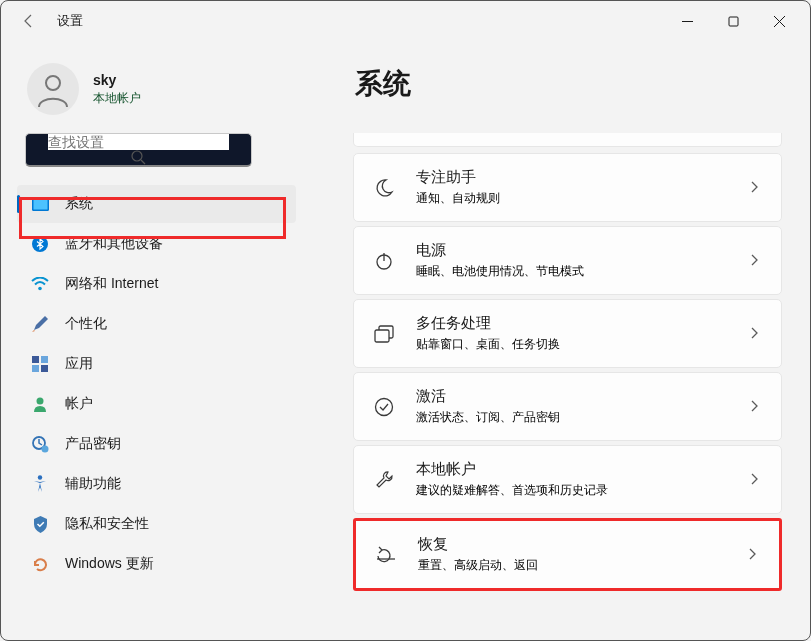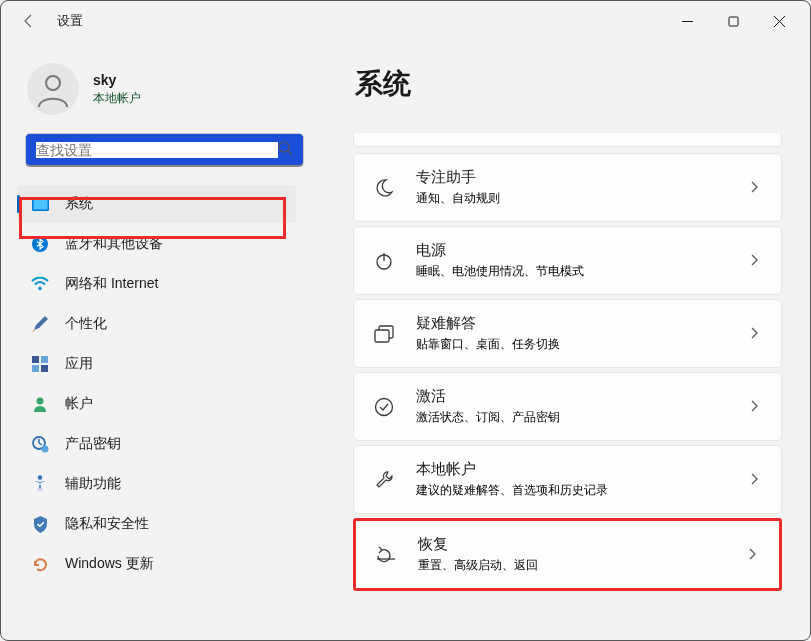--- a/index.html
+++ b/index.html
@@ -87,29 +87,30 @@
     }
     .user-text .type {
       font-size: 12px;
       color: #14532d;
       margin-top: 2px;
     }
     .search-wrap {
       padding: 0 10px 18px 8px;
     }
     .search {
-      width: 279px;
+      width: 227px;
       height: 34px;
       border: 1px solid #c9c9c9;
       border-bottom: 2px solid #868686;
       border-radius: 5px;
-      background: #1d4ed8;
+      background: #0f172a;
       display: flex;
       align-items: center;
       padding: 0 10px;
+      flex-direction: column;
     }
     .search input {
       border: none;
       outline: none;
       flex: 1;
       font-size: 14px;
       color: #555;
     }
     .search .search-icon {
       color: #555;
@@ -411,21 +412,21 @@
 
 
       <div class="card">
         <span class="card-icon">
           <svg width="20" height="18" viewBox="0 0 20 18">
               <rect x="5" y="1" width="14" height="12" rx="1.5" stroke="currentColor" stroke-width="1.3" fill="none"></rect>
               <rect x="1" y="5" width="14" height="12" rx="1.5" stroke="currentColor" stroke-width="1.3" fill="#fdfdfd"></rect>
             </svg>
         </span>
         <div class="card-text">
-          <div class="card-title">疑难解答</div>
+          <div class="card-title">多任务处理</div>
           <div class="card-sub">贴靠窗口、桌面、任务切换</div>
         </div>
         <span class="chevron"><svg width="8" height="12" viewBox="0 0 8 12">
               <path d="M1 1 L6 6 L1 11" stroke="currentColor" stroke-width="1.3" fill="none"></path>
             </svg></span>
       </div>
 
       <div class="card">
         <span class="card-icon">
           <svg width="20" height="20" viewBox="0 0 20 20">

